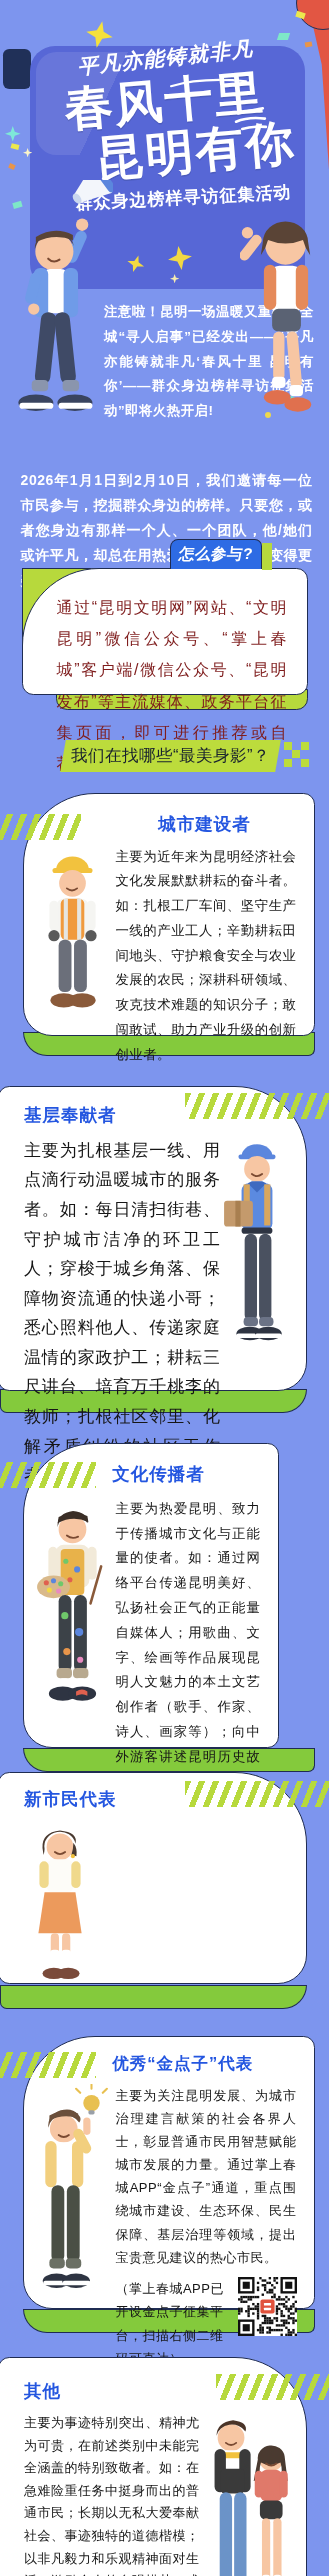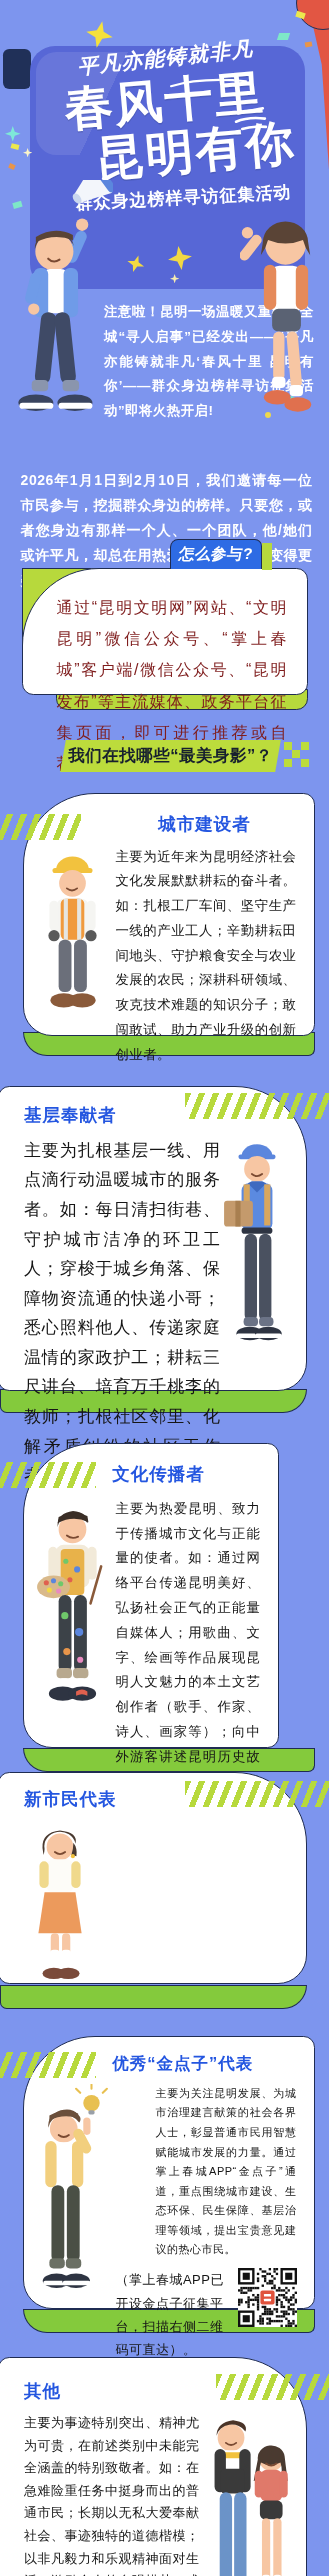--- a/index.html
+++ b/index.html
@@ -45,21 +45,21 @@
     border:1.5px solid #1f2c52;border-radius:0 0 11.3px 11.3px;z-index:0;}
   .howto-card{position:absolute;left:21.6px;top:568px;width:286px;height:127px;background:#fff;
     border:1.5px solid #1f2c52;border-radius:77px 11.3px 11.3px 11.3px;z-index:2;
     padding:23px 19.6px 10.3px 34px;}
   .howto-body{color:#7f1d1d;font-size:16px;line-height:1.95;letter-spacing:0.5px;text-align:justify;}
 
   
   .banner{position:absolute;left:63px;top:740px;width:215px;height:32px;z-index:2;}
   .banner-bg{position:absolute;inset:0;background:#bcdc3c;transform:skewX(-10deg);}
   .banner span{position:absolute;inset:0;display:flex;align-items:center;justify-content:center;
-    color:#17202e;font-size:16.5px;font-weight:700;letter-spacing:0.5px;}
+    color:#17202e;font-size:16.5px;font-weight:400;letter-spacing:0.5px;}
   .checkers{position:absolute;left:284px;top:742px;width:28px;height:28px;z-index:2;}
   .checkers i{position:absolute;width:8.2px;height:8.2px;background:#bcdc3c;}
 
   
   .card{position:absolute;background:#fff;border:1px solid #1f2c52;z-index:2;}
   .card--tl{border-radius:72px 11.3px 11.3px 29px;}   
   .card--tr{border-radius:11.3px 72px 29px 11.3px;}   
   .band{position:absolute;background:#84ca3c;border:1px solid #1f2c52;z-index:1;}
   .band--l{border-radius:0 0 11.3px 41px;}
   .band--r{border-radius:0 0 41px 11.3px;}
@@ -348,21 +348,21 @@
         <rect x="34" y="196" width="25" height="150" rx="12" fill="#4a4f45"></rect>
         <rect x="64" y="196" width="25" height="150" rx="12" fill="#4a4f45"></rect>
         <rect x="30" y="338" width="30" height="20" rx="8" fill="#6b7064"></rect>
         <rect x="62" y="338" width="30" height="20" rx="8" fill="#6b7064"></rect>
         <ellipse cx="44" cy="382" rx="27" ry="14" fill="#2e3442"></ellipse>
         <rect x="18" y="382" width="54" height="9" rx="4" fill="#fff"></rect>
         <ellipse cx="82" cy="382" rx="27" ry="14" fill="#2e3442"></ellipse>
         <rect x="56" y="382" width="54" height="9" rx="4" fill="#fff"></rect>
       </svg>
       <div style="flex:1;margin-left:4.1px;">
-        <div class="cat-body" style="font-size:11px;line-height:1.78;margin-left:40px;">主要为关注昆明发展、为城市治理建言献策的社会各界人士，彰显普通市民用智慧赋能城市发展的力量。通过掌上春城APP“金点子”通道，重点围绕城市建设、生态环保、民生保障、基层治理等领域，提出宝贵意见建议的热心市民。</div>
+        <div class="cat-body" style="font-size:13px;line-height:1.78;">主要为关注昆明发展、为城市治理建言献策的社会各界人士，彰显普通市民用智慧赋能城市发展的力量。通过掌上春城APP“金点子”通道，重点围绕城市建设、生态环保、民生保障、基层治理等领域，提出宝贵意见建议的热心市民。</div>
         <div class="note-row">
           <div class="note-text">（掌上春城APP已开设金点子征集平台，扫描右侧二维码可直达）。</div>
           <div class="qr" id="qr-slot">
               <svg width="59" height="59" viewBox="0 0 114.99999999999999 114.99999999999999">
                 <rect fill="#fff" x="0" y="0" width="114.99999999999999" height="114.99999999999999"></rect>
                 <g fill="#111">
                   <rect x="41.4" y="0" width="4.6" height="4.6"></rect>
                   <rect x="59.8" y="0" width="4.6" height="4.6"></rect>
                   <rect x="69" y="0" width="4.6" height="4.6"></rect>
                   <rect x="73.6" y="0" width="4.6" height="4.6"></rect>

